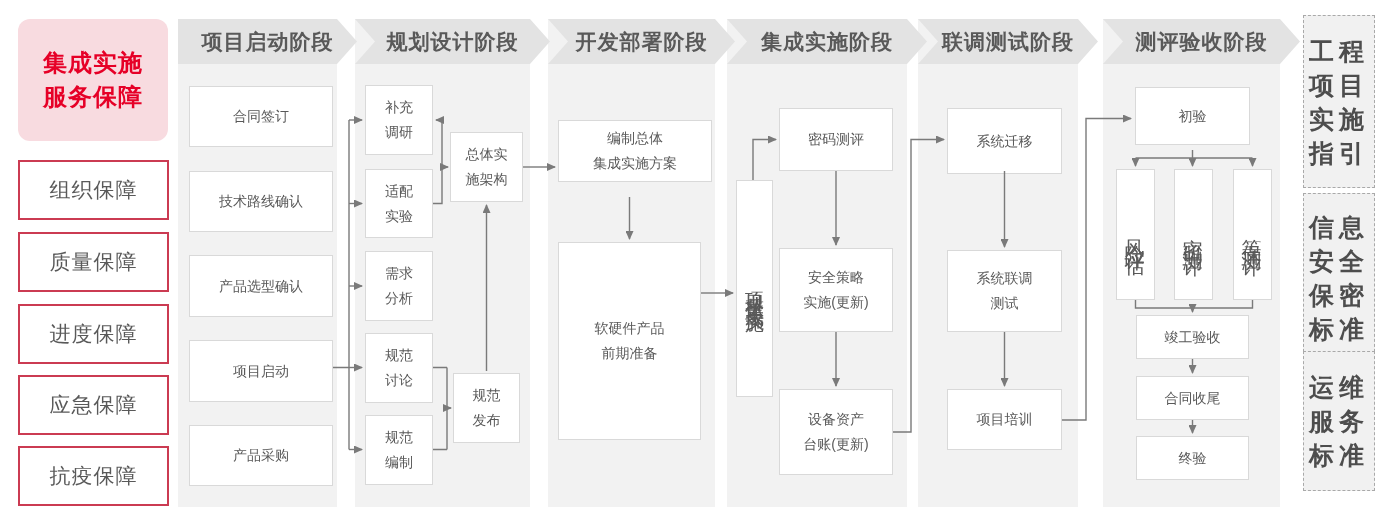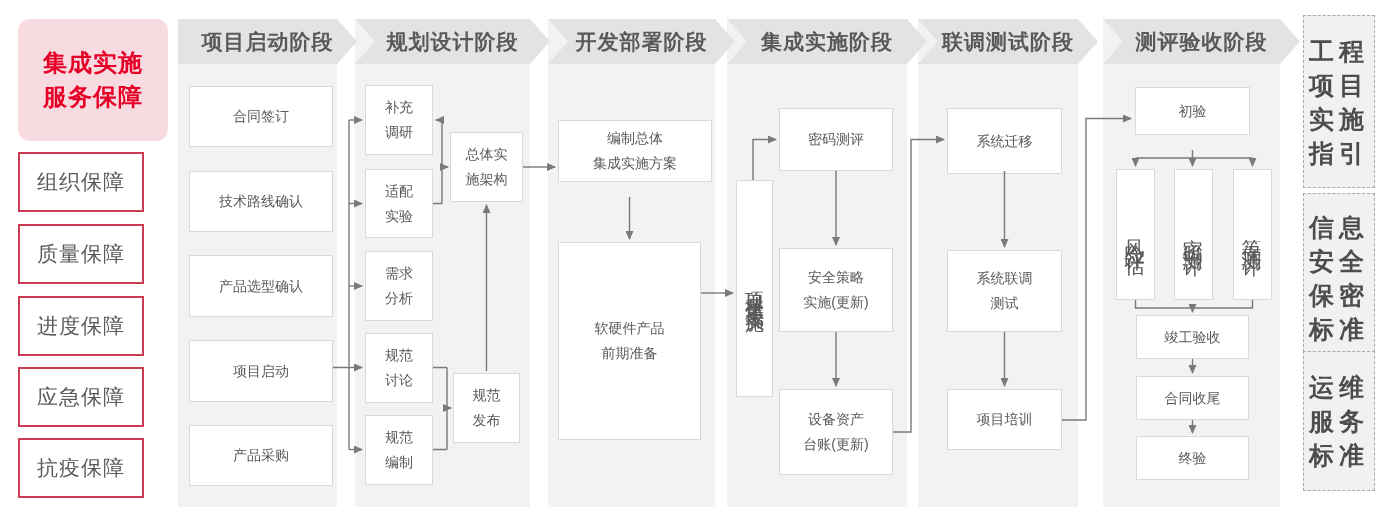--- a/index.html
+++ b/index.html
@@ -35,24 +35,24 @@
   }
   .vnode.narrow{font-size:20px;letter-spacing:6px;}
   
   .ltitle{
     position:absolute;left:18px;top:19px;width:150px;height:122px;background:#f8dbe0;
     border-radius:12px;display:flex;align-items:center;justify-content:center;text-align:center;
     font-size:24px;font-weight:bold;line-height:34px;color:#e60027;white-space:pre-line;
     letter-spacing:1px;
   }
   .lbox{
-    position:absolute;left:18px;width:126px;height:60px;background:#fff;
+    position:absolute;left:18px;width:151px;height:60px;background:#fff;
     border:2px solid #cb3b52;box-sizing:border-box;
     display:flex;align-items:center;justify-content:center;
-    font-size:21px;color:#595959;letter-spacing:1px;
+    font-size:21px;color:#595959;letter-spacing:1px;margin-top:8px;
   }
   
   .rbox{
     position:absolute;left:1303px;width:72px;background:#f1f1f1;
     border:1px dashed #a9a9a9;box-sizing:border-box;
     display:flex;align-items:center;justify-content:center;text-align:center;
     font-size:25px;font-weight:600;line-height:34px;letter-spacing:5px;
     color:#4d4d4d;white-space:pre-line;
   }
   svg.wires{position:absolute;left:0;top:0;pointer-events:none;}
@@ -115,21 +115,21 @@
   <div class="node" style="left:779px;top:248px;width:114px;height:84px">安全策略
 实施(更新)</div>
   <div class="node" style="left:779px;top:389px;width:114px;height:86px">设备资产
 台账(更新)</div>
 
   <div class="node" style="left:947px;top:108px;width:115px;height:66px">系统迁移</div>
   <div class="node" style="left:947px;top:250px;width:115px;height:82px">系统联调
 测试</div>
   <div class="node" style="left:947px;top:389px;width:115px;height:61px">项目培训</div>
 
-  <div class="node" style="left:1135px;top:87px;width:115px;height:48px">初验</div>
+  <div class="node" style="left:1135px;top:87px;width:115px;height:58px">初验</div>
   <div class="vnode narrow" style="left:1116px;top:169px;width:39px;height:131px">风险评估</div>
   <div class="vnode narrow" style="left:1174px;top:169px;width:39px;height:131px">密码测评</div>
   <div class="vnode narrow" style="left:1233px;top:169px;width:39px;height:131px">等保测评</div>
   <div class="node" style="left:1136px;top:315px;width:113px;height:44px">竣工验收</div>
   <div class="node" style="left:1136px;top:376px;width:113px;height:44px">合同收尾</div>
   <div class="node" style="left:1136px;top:436px;width:113px;height:44px">终验</div>
 
   <div class="rbox" style="top:15px;height:173px">工程
 项目
 实施

